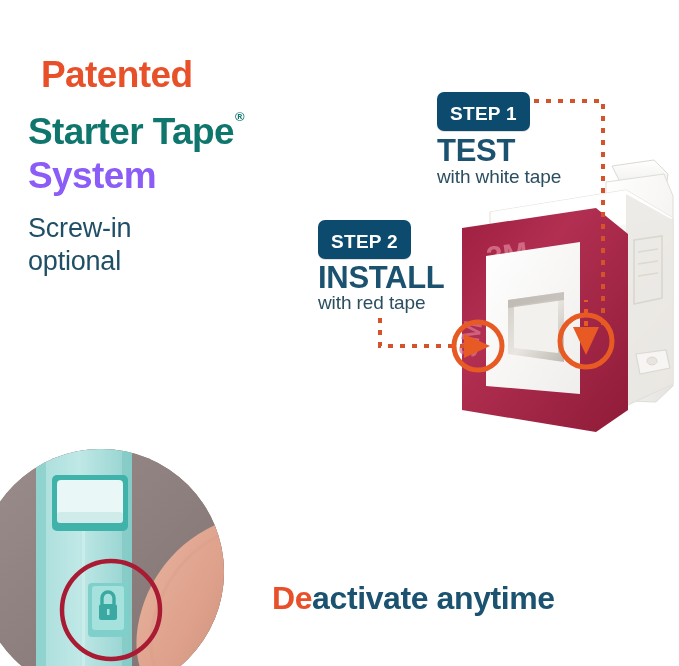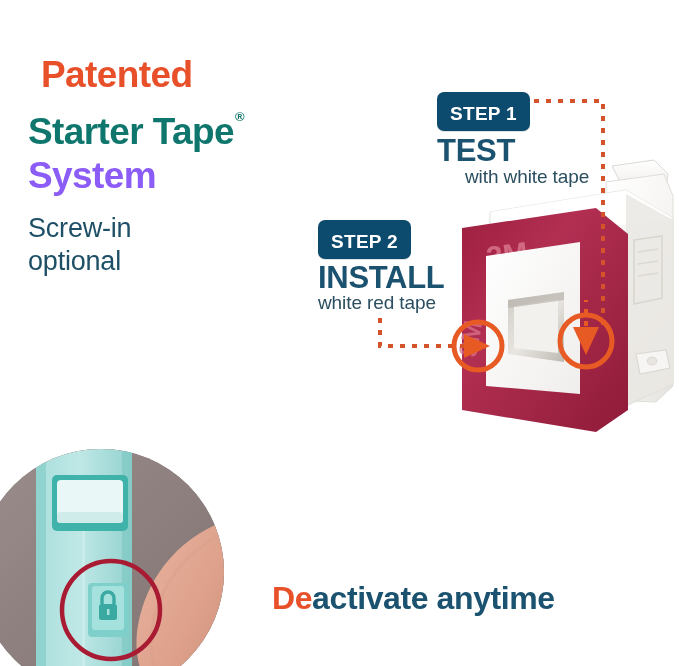--- a/index.html
+++ b/index.html
@@ -53,21 +53,21 @@
     position:absolute;
     font-size:31px;font-weight:bold;color:#1B5270;
     letter-spacing:-.3px;white-space:nowrap;
   }
   .calloutSub{
     position:absolute;
     font-size:19px;font-weight:400;color:#2B4E60;
     letter-spacing:-.1px;white-space:nowrap;
   }
   #title-test{left:437px;top:133px;}
-  #sub-test{left:437px;top:166px;margin-left:28px;}
+  #sub-test{left:437px;top:166px;}
   #title-install{left:318px;top:260px;}
   #sub-install{left:318px;top:292px;}
 
   
   .connectors{position:absolute;left:0;top:0;width:679px;height:666px;pointer-events:none;}
 
   
   .product{position:absolute;left:430px;top:148px;width:249px;height:290px;}
 
   
@@ -179,21 +179,21 @@
       <path d="M490 346 L464 334 L464 358 Z" fill="#E85A23"></path>
     </g>
   </svg>
 
   <div class="badge" id="badge-step1">STEP 1</div>
   <div class="calloutTitle" id="title-test">TEST</div>
   <div class="calloutSub" id="sub-test">with white tape</div>
 
   <div class="badge" id="badge-step2">STEP 2</div>
   <div class="calloutTitle" id="title-install">INSTALL</div>
-  <div class="calloutSub" id="sub-install">white red tape</div>
+  <div class="calloutSub" id="sub-install">with red tape</div>
 
   <div class="photoCircle">
     <svg viewBox="0 0 246 246" width="246" height="246">
       <defs>
         <linearGradient id="bgG" x1="0" y1="0" x2="1" y2="1">
           <stop offset="0%" stop-color="#9a8d8b"></stop>
           <stop offset="55%" stop-color="#8b7e7d"></stop>
           <stop offset="100%" stop-color="#7d7170"></stop>
         </linearGradient>
         <linearGradient id="mintG" x1="0" y1="0" x2="1" y2="0">

